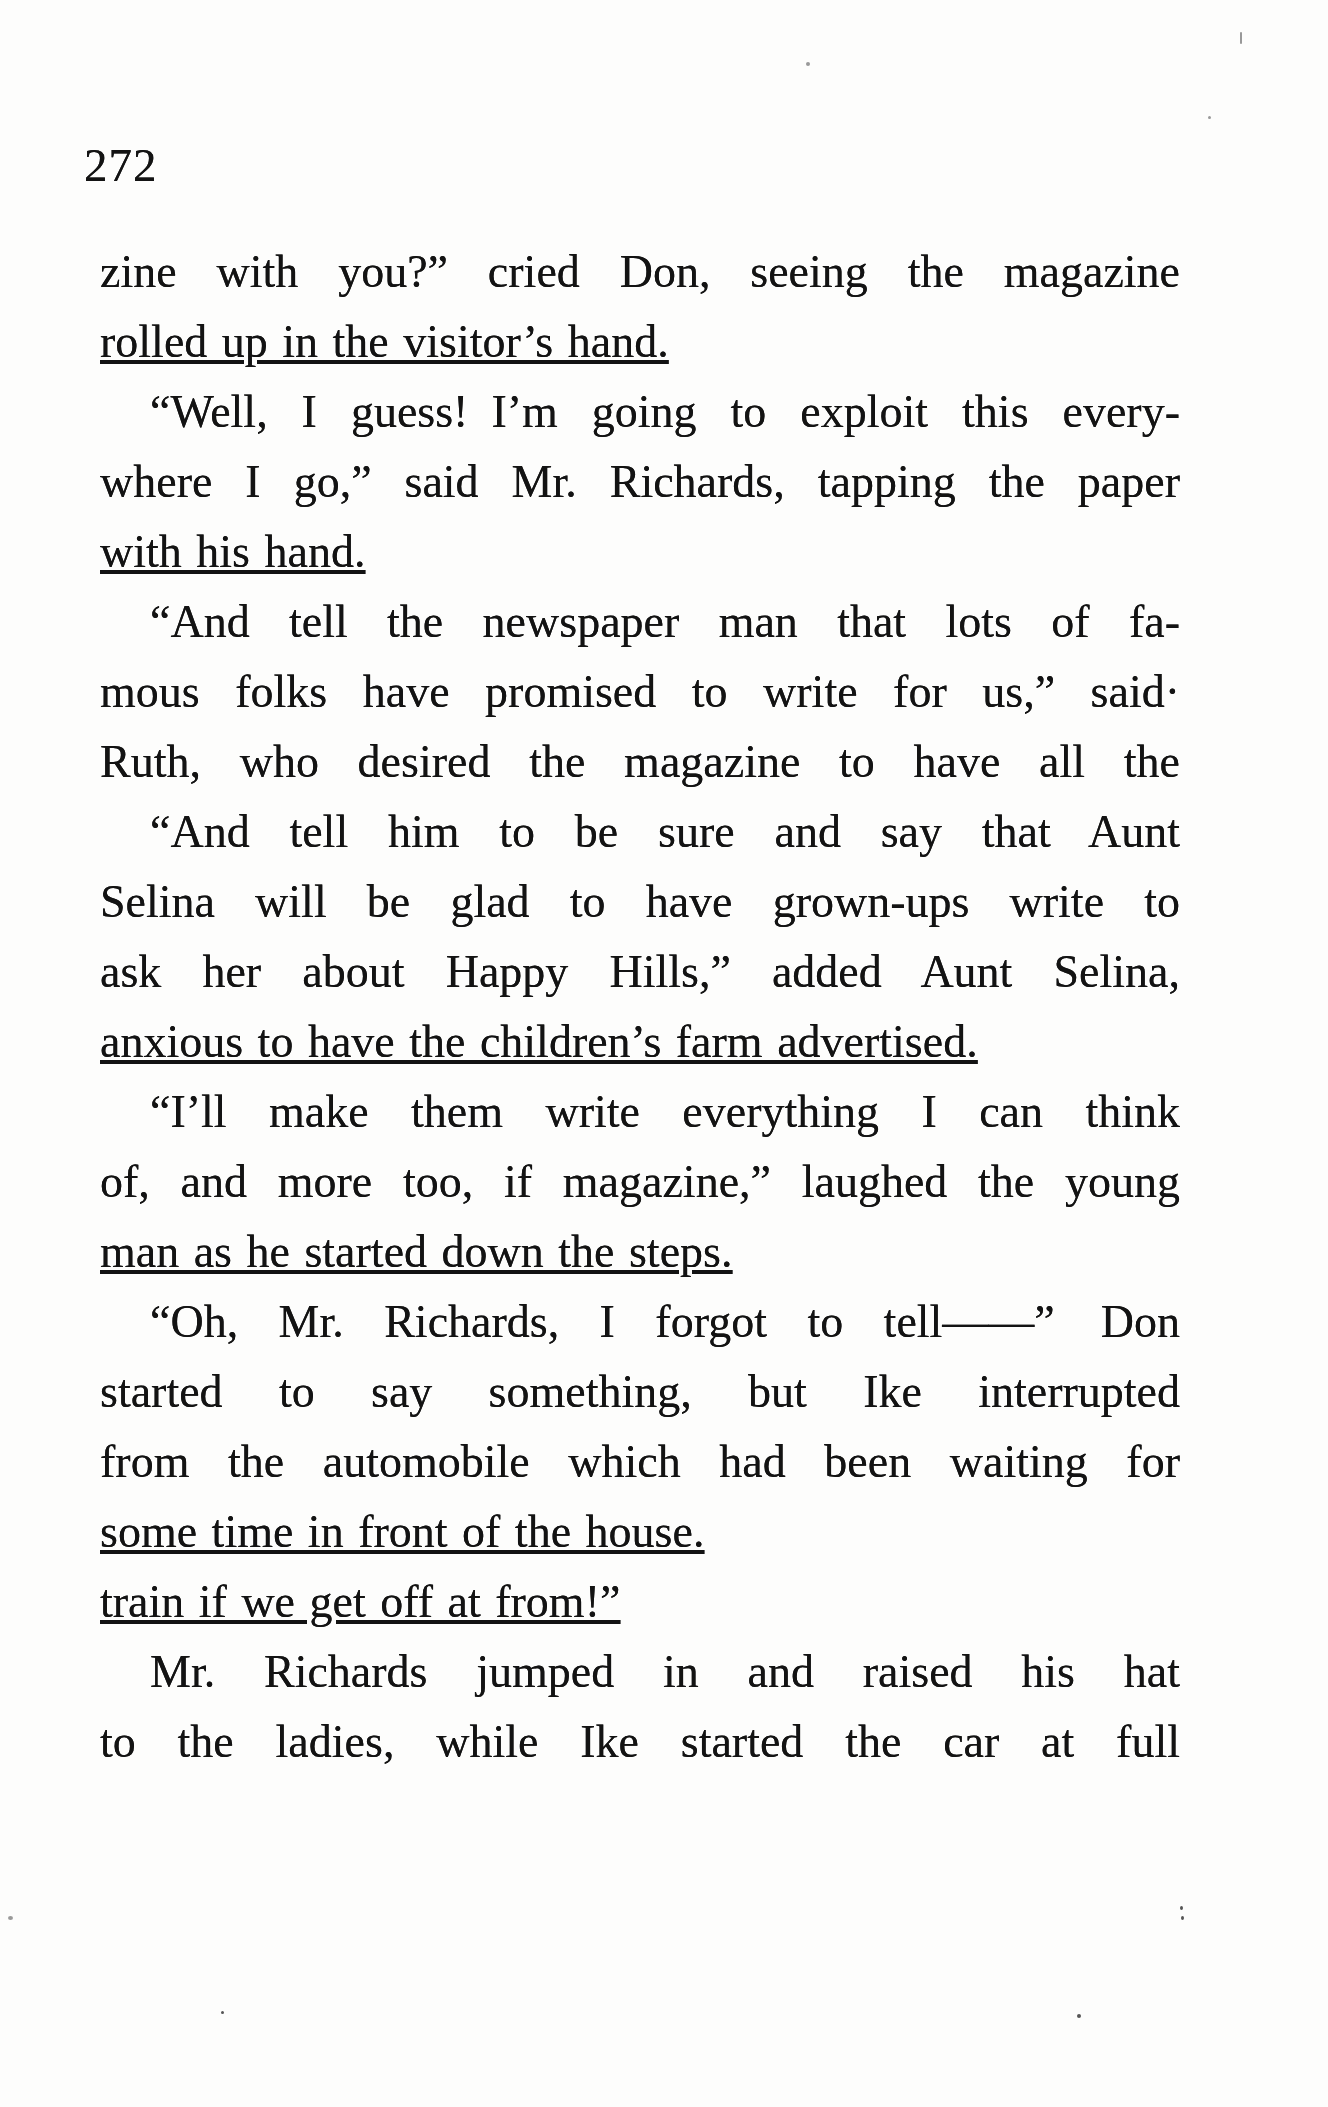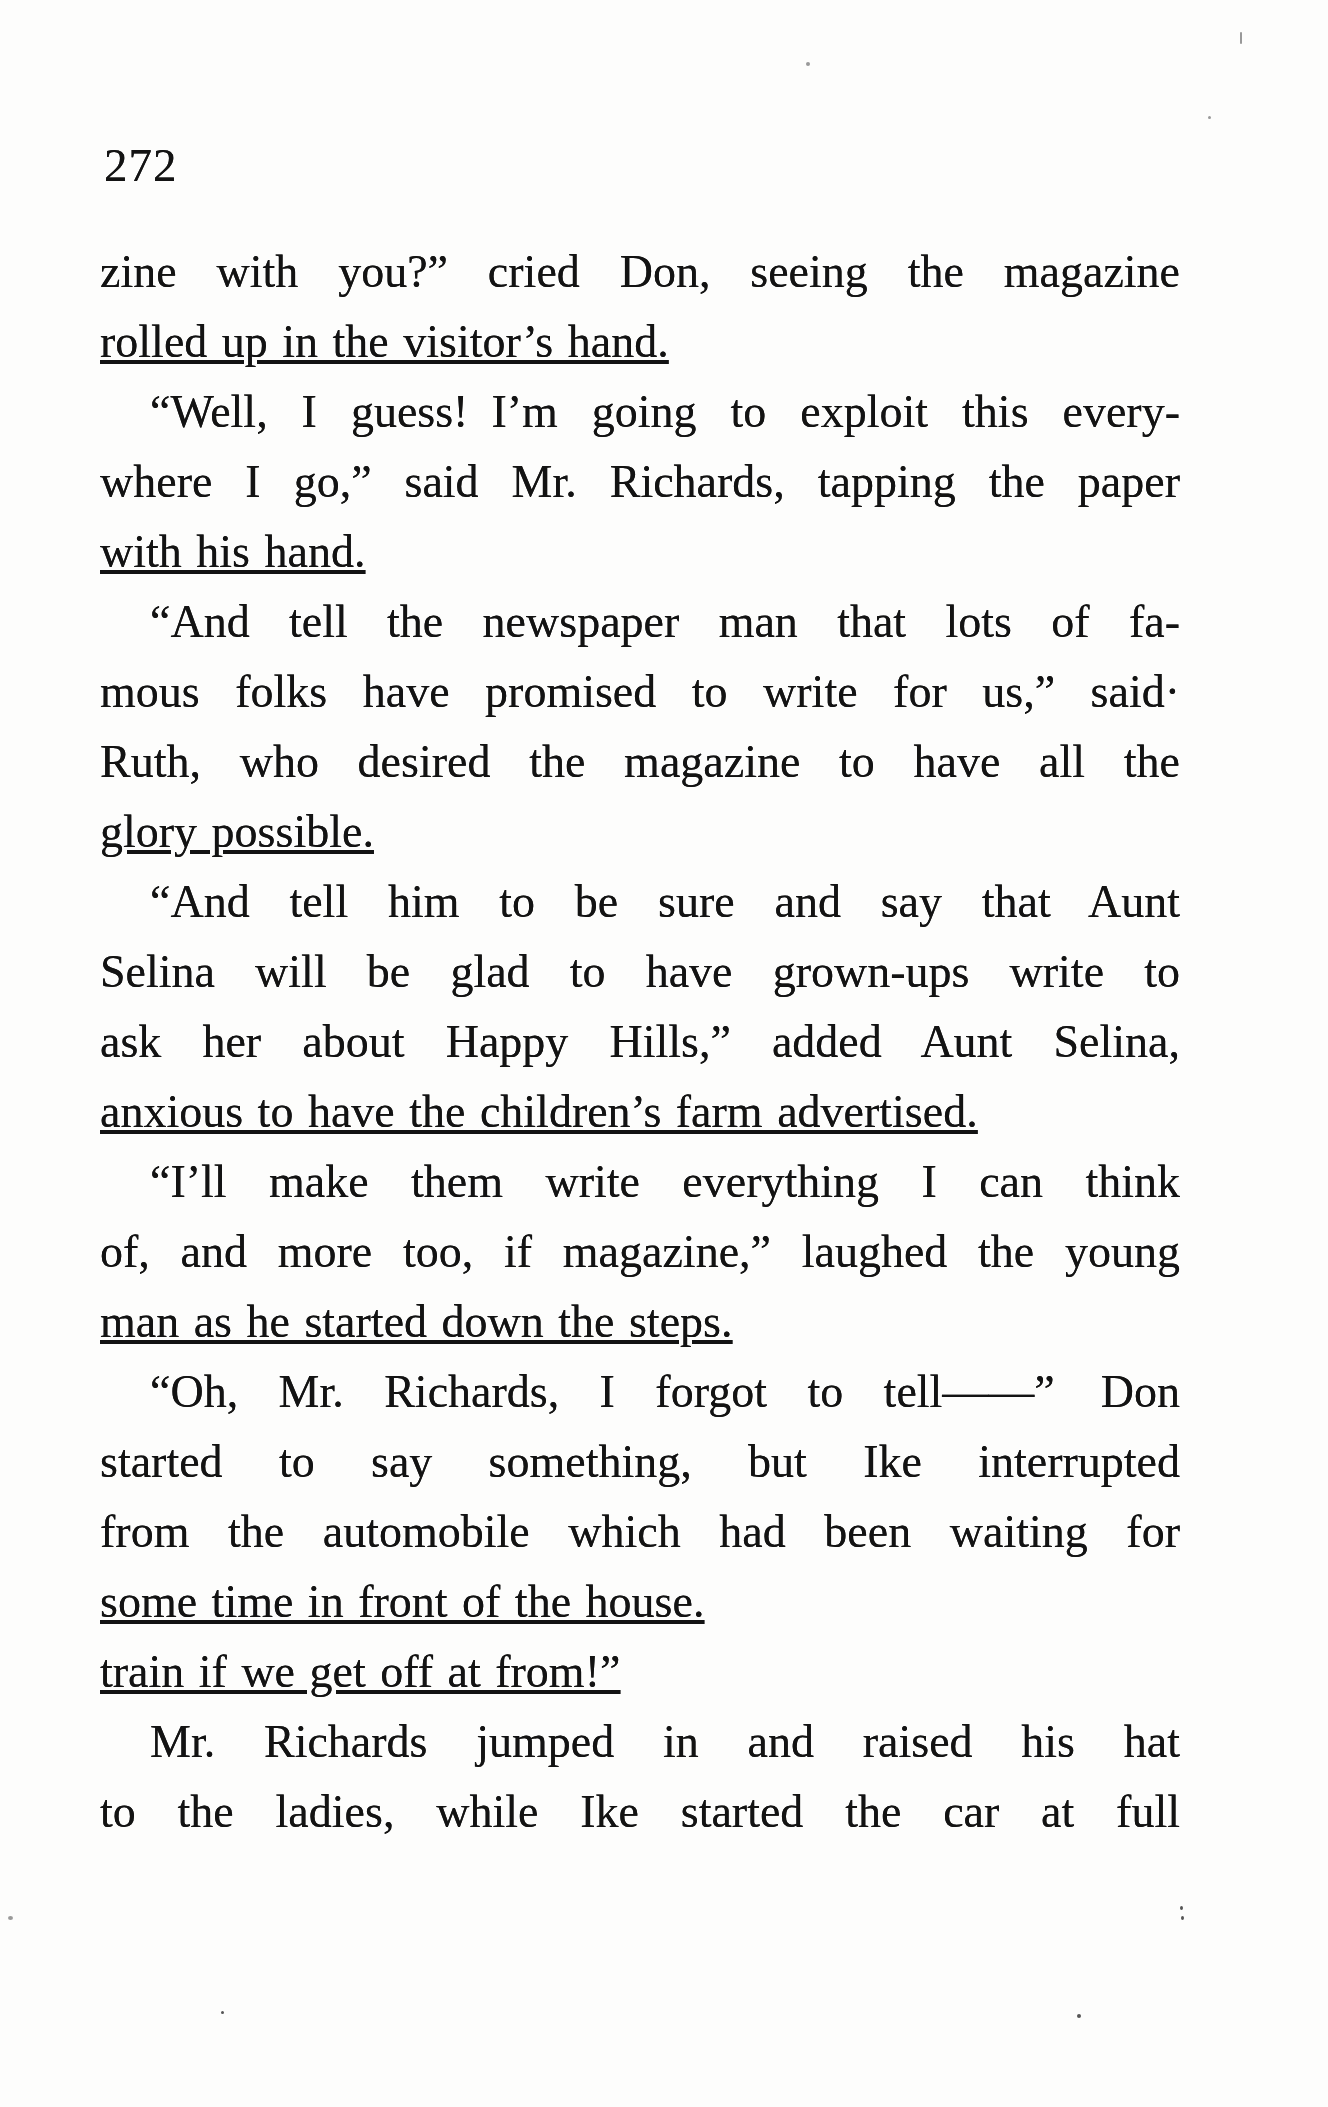--- a/index.html
+++ b/index.html
@@ -11,21 +11,21 @@
     position: relative;
     width: 1328px;
     height: 2107px;
     background: #fdfdfc;
     overflow: hidden;
     font-family: "Liberation Serif", "DejaVu Serif", serif;
     color: #131313;
   }
   .running-header {
     position: absolute;
-    left: 104px;
+    left: 84px;
     top: 138px;
     display: flex;
     align-items: baseline;
     white-space: nowrap;
     text-shadow: 0 0 0.6px rgba(0,0,0,0.85);
   }
   .page-number {
     font-size: 47px;
     letter-spacing: 1px;
   }
@@ -74,21 +74,20 @@
 
   <div class="text-block">
     <div class="line">zine with you?” cried Don, seeing the magazine</div>
     <div class="line end">rolled up in the visitor’s hand.</div>
     <div class="line indent">“Well, I guess! I’m going to exploit this every-</div>
     <div class="line">where I go,” said Mr. Richards, tapping the paper</div>
     <div class="line end">with his hand.</div>
     <div class="line indent">“And tell the newspaper man that lots of fa-</div>
     <div class="line">mous folks have promised to write for us,” said·</div>
     <div class="line">Ruth, who desired the magazine to have all the</div>
-    <div class="line end">glory possible.</div>
     <div class="line indent">“And tell him to be sure and say that Aunt</div>
     <div class="line">Selina will be glad to have grown-ups write to</div>
     <div class="line">ask her about Happy Hills,” added Aunt Selina,</div>
     <div class="line end">anxious to have the children’s farm advertised.</div>
     <div class="line indent">“I’ll make them write everything I can think</div>
     <div class="line">of, and more too, if magazine,” laughed the young</div>
     <div class="line end">man as he started down the steps.</div>
     <div class="line indent">“Oh, Mr. Richards, I forgot to tell——” Don</div>
     <div class="line">started to say something, but Ike interrupted</div>
     <div class="line">from the automobile which had been waiting for</div>

